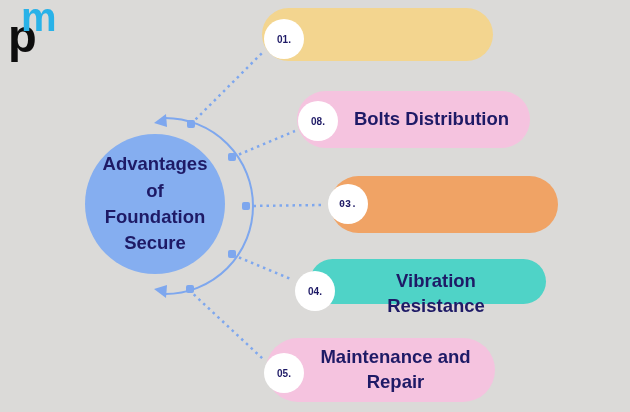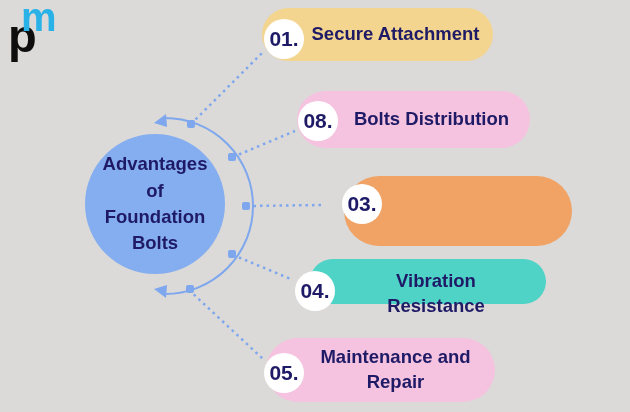--- a/index.html
+++ b/index.html
@@ -30,33 +30,33 @@
     color:var(--navy,#1e1a66);font-size:18.5px;font-weight:bold;
     text-align:center;line-height:1.42;white-space:pre-line;
   }
 
   .pill{position:absolute;}
   .pill-body{position:absolute;inset:0;border-radius:40px;}
   .num{
     position:absolute;width:40px;height:40px;border-radius:50%;
     background:var(--white,#ffffff);
     display:flex;align-items:center;justify-content:center;
-    color:var(--navy,#1e1a66);font-size:21px;font-weight:bold;
+    color:var(--navy,#1e1a66);font-size:10px;font-weight:bold;
   }
   .label{
     position:absolute;top:0;bottom:0;left:46px;right:10px;
     display:flex;align-items:center;justify-content:center;
     text-align:center;color:var(--navy,#1e1a66);
     font-size:18.5px;font-weight:bold;line-height:1.35;white-space:pre-line;
   }
   .pill1{left:262px;top:8px;width:231px;height:53px;}
   .pill1 .num{left:2px;top:11px;}
   .pill2{left:297px;top:91px;width:233px;height:57px;}
   .pill2 .num{left:1px;top:10px;}
-  .pill3{left:344px;top:176px;width:228px;height:70px;}
+  .pill3{left:330px;top:176px;width:228px;height:57px;font-family:Liberation Mono, monospace;}
   .pill3 .num{left:-2px;top:8px;}
   .pill3 .label{left:42px;right:12px;}
   .pill4{left:310px;top:259px;width:236px;height:45px;}
   .pill4 .num{left:-15px;top:12px;}
   .pill4 .label{left:30px;right:14px;margin-top:24px;}
   .pill5{left:266px;top:338px;width:229px;height:64px;}
   .pill5 .num{left:-2px;top:15px;text-align:right;}
   .pill5 .label{left:40px;right:10px;}
 </style>
 </head>
@@ -84,27 +84,26 @@
 
   <div class="logo">
     <span class="logo-p">p</span>
     <span class="logo-m">m</span>
   </div>
 
   <div class="center-circle">
     <div class="center-title">Advantages
 of
 Foundation
-Bolts</div>
+Secure</div>
   </div>
 
   <div class="pill pill1">
     <div class="pill-body" style="background: rgb(243, 213, 143);"></div>
     <div class="num">01.</div>
-    <div class="label">Secure Attachment</div>
   </div>
 
   <div class="pill pill2">
     <div class="pill-body" style="background: rgb(245, 195, 223);"></div>
     <div class="num">08.</div>
     <div class="label">Bolts Distribution</div>
   </div>
 
   <div class="pill pill3">
     <div class="pill-body" style="background: rgb(240, 163, 101);"></div>

